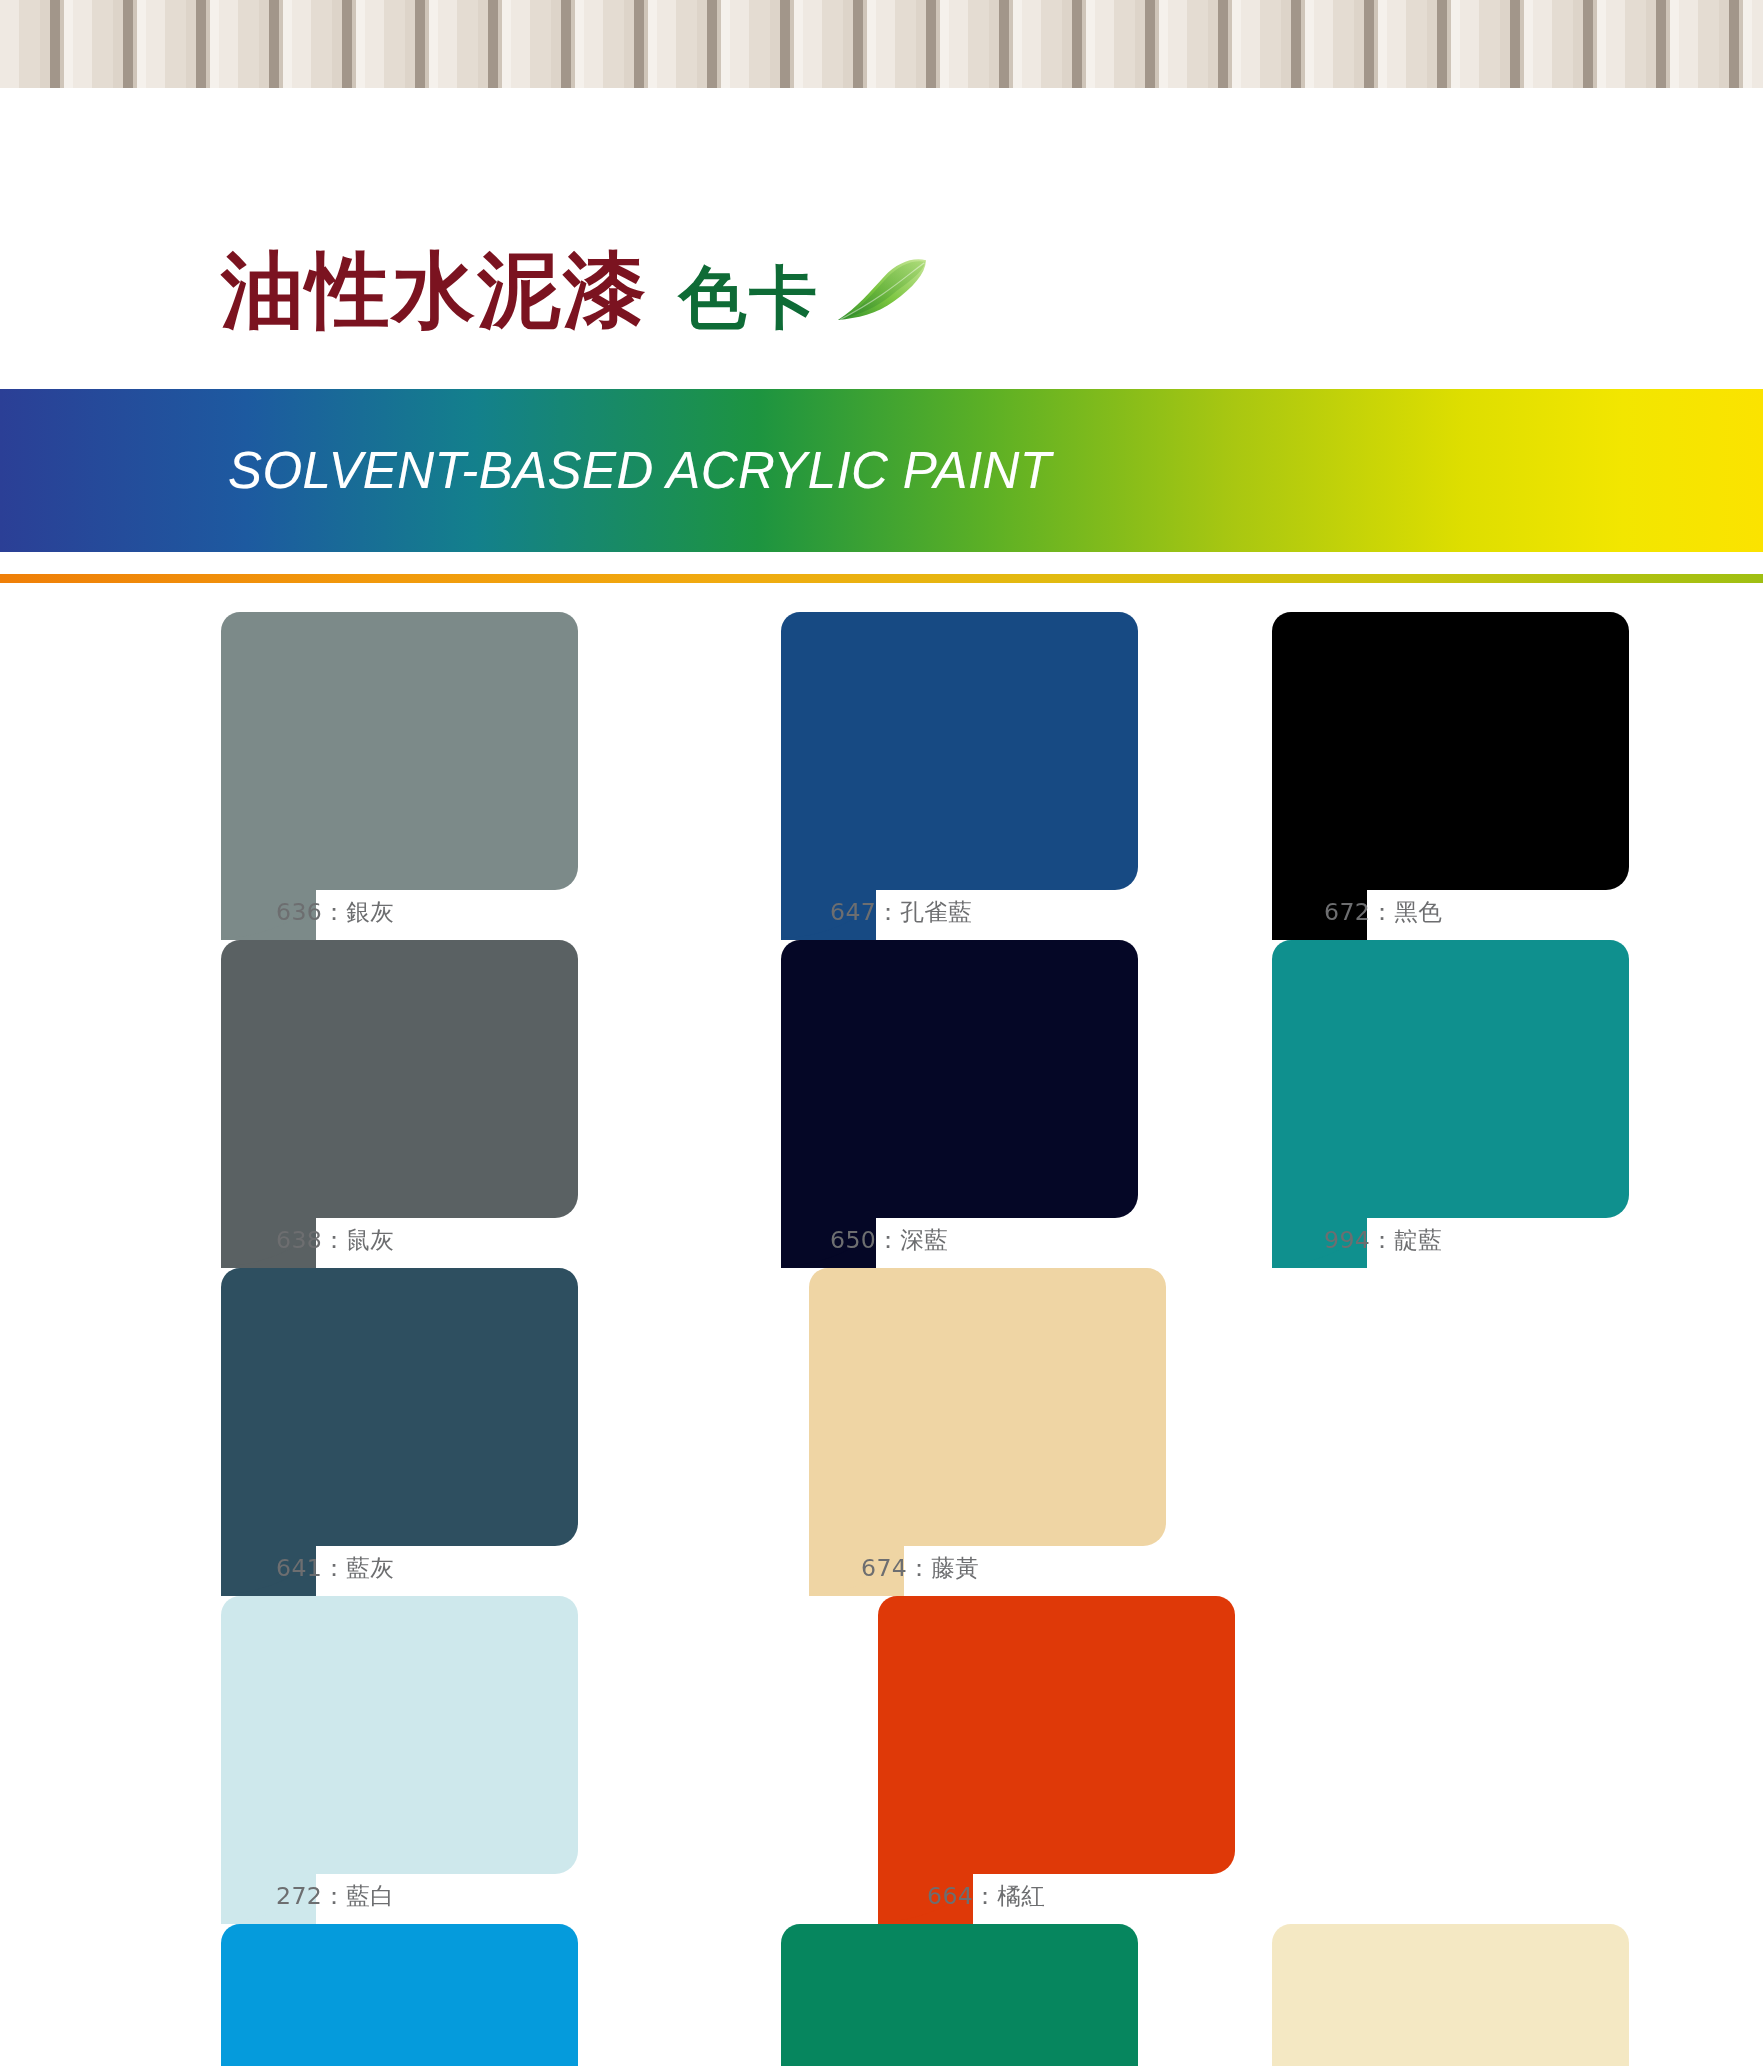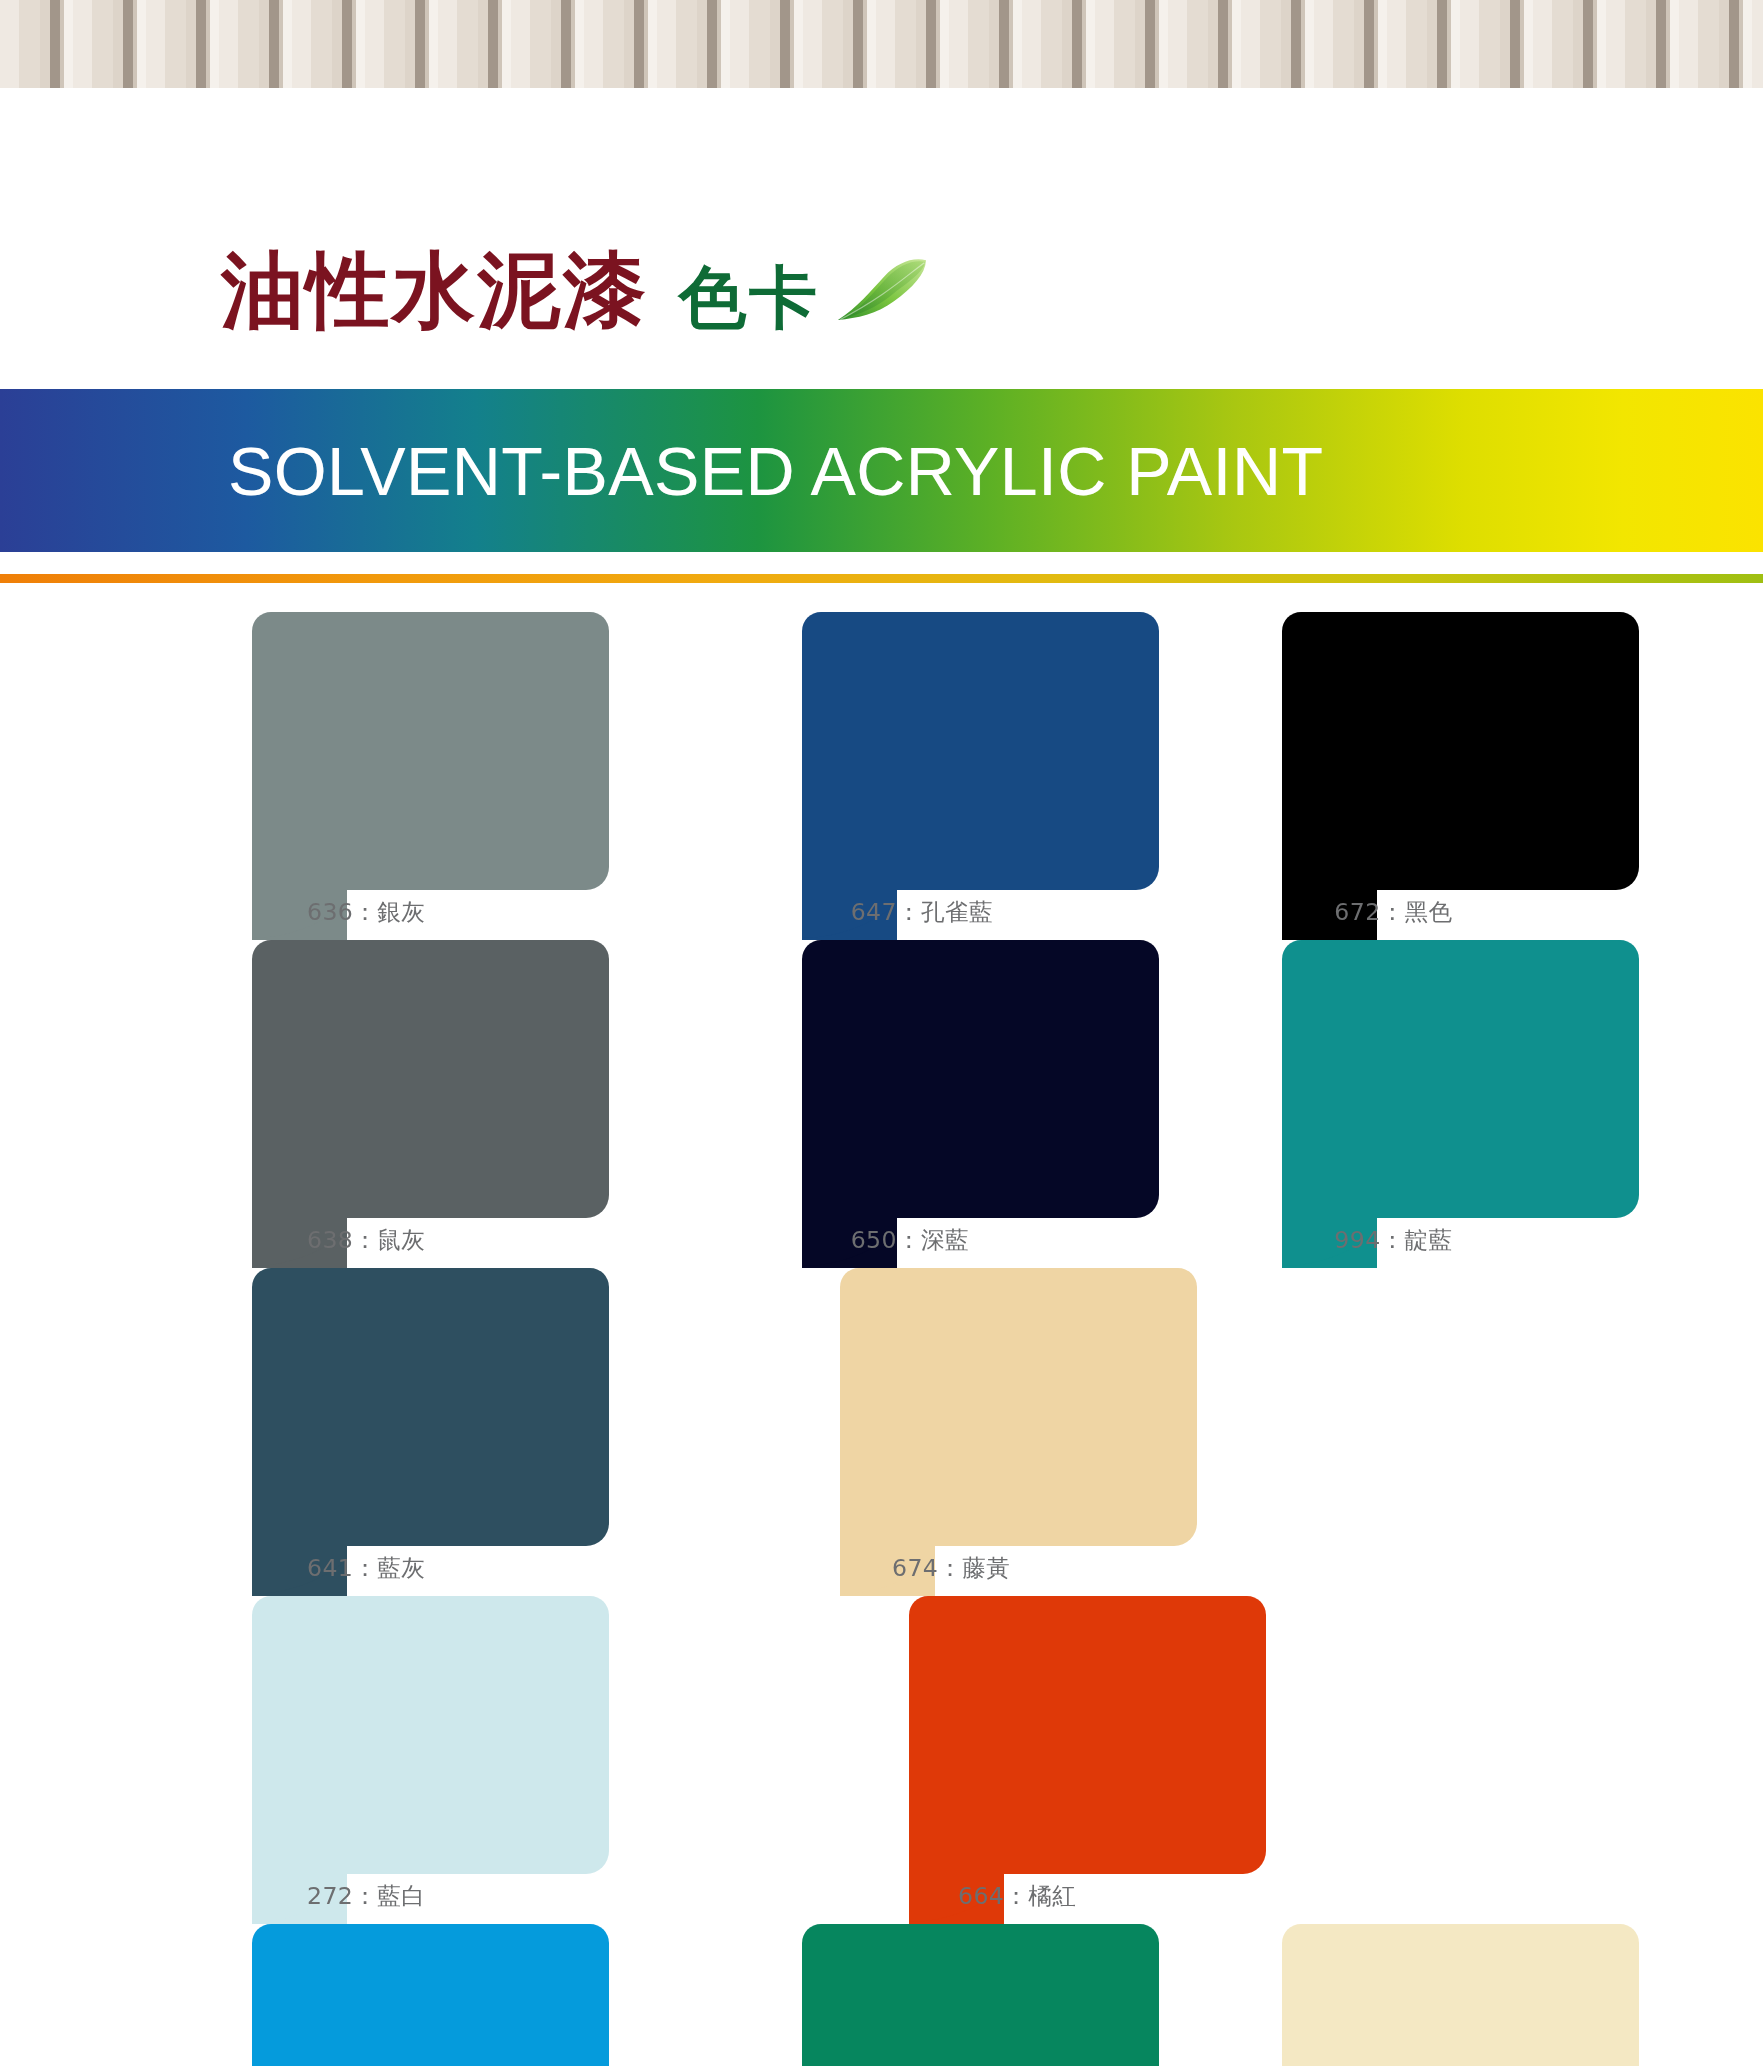--- a/index.html
+++ b/index.html
@@ -97,26 +97,27 @@
       #a9c711 70%,
       #dede00 83%,
       #f2e600 92%,
       #fbe300 100%);
     display:flex;
     align-items:center;
   }
   .banner-text{
     margin-left:228px;
     color:#ffffff;
-    font-size:68px;
+    font-size:51px;
     line-height:1;
     letter-spacing:0.4px;
     font-weight:400;
     font-family:"Liberation Sans","DejaVu Sans",sans-serif;
     text-shadow:0 0 0.8px rgba(255,255,255,0.35);
+    font-style:italic;
   }
 
   .rule{
     position:absolute;
     left:0; top:574px;
     width:1763px; height:9px;
     background:linear-gradient(90deg,
       #ef7f08 0%,
       #f19a0c 22%,
       #f0ab10 42%,
@@ -128,21 +129,20 @@
   
   .grid{
     position:absolute;
     left:0; top:612px;
     width:1763px;
   }
   .row{
     position:relative;
     display:flex;
     height:328px;
-    padding-left:31px;
   }
   .cell{
     position:relative;
     width:588px;
     height:328px;
   }
   
   .cell.c0{ padding-left:221px; }
   .cell.c1{ padding-left:69px; }
   .cell.c2{ padding-left:0px; }

